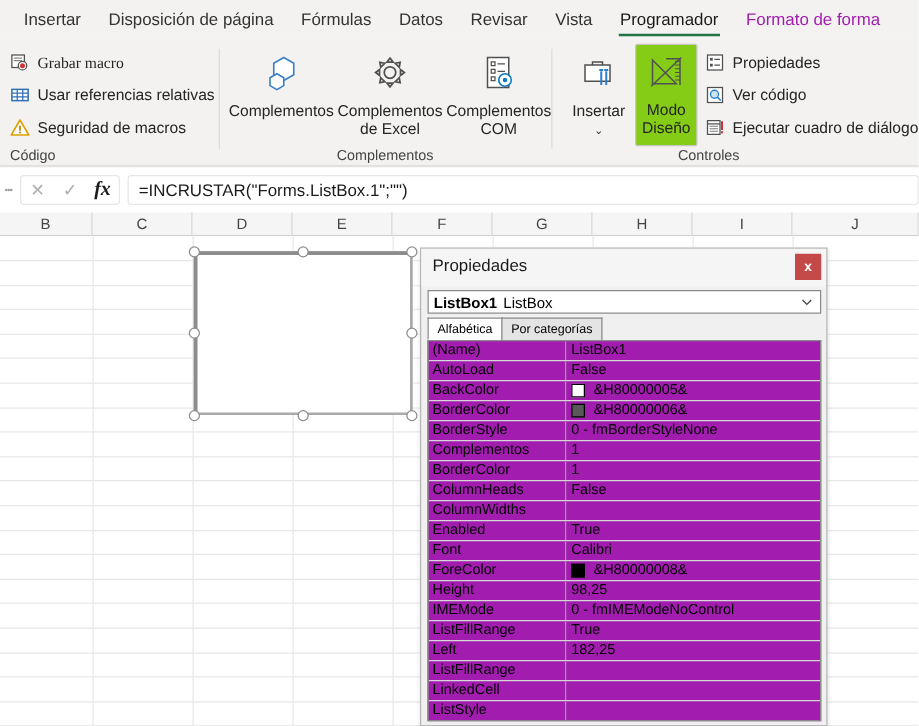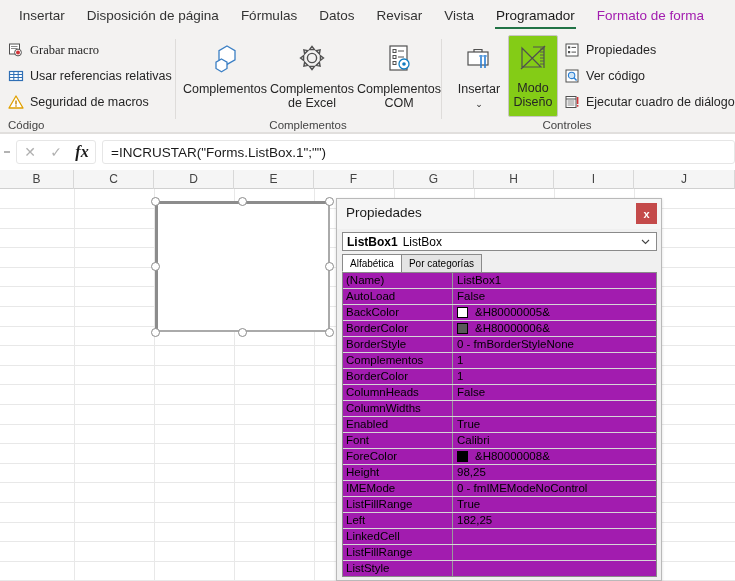--- a/index.html
+++ b/index.html
@@ -559,30 +559,30 @@
             <span>True</span>
           </div>
         </div>
         <div class="prow">
           <div class="pname">Left</div>
           <div class="pval">
             <span>182,25</span>
           </div>
         </div>
         <div class="prow">
+          <div class="pname">ListFillRange</div>
+          <div class="pval">
+            <span></span>
+          </div>
+        </div>
+        <div class="prow">
           <div class="pname">LinkedCell</div>
           <div class="pval">
             <span></span>
           </div>
         </div>
         <div class="prow">
-          <div class="pname">ListFillRange</div>
-          <div class="pval">
-            <span></span>
-          </div>
-        </div>
-        <div class="prow">
           <div class="pname">ListStyle</div>
         </div>
       </div>
   </div>
 
 </div>
 
 </body></html>

